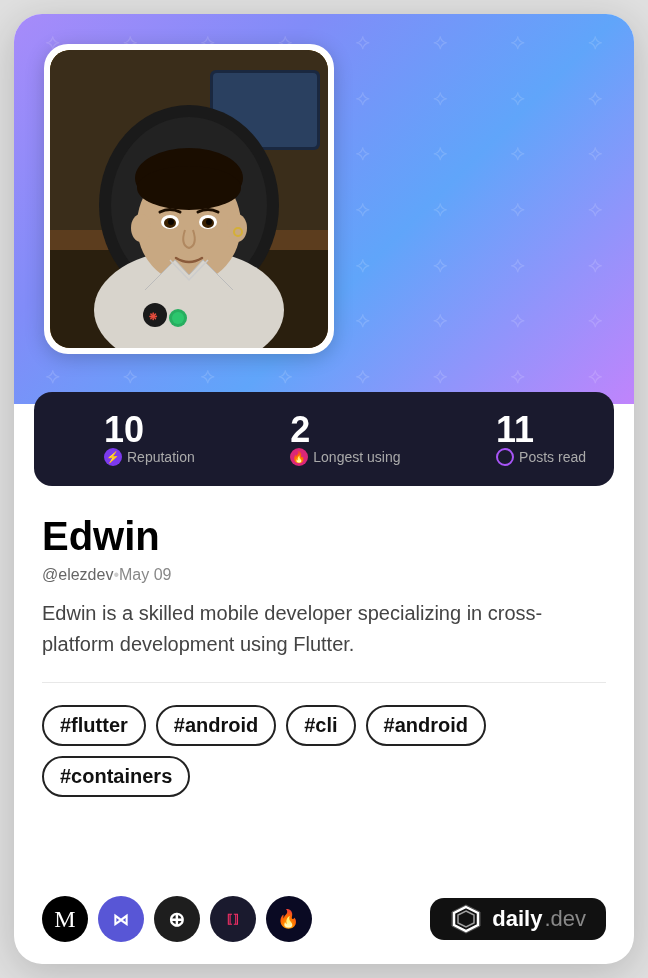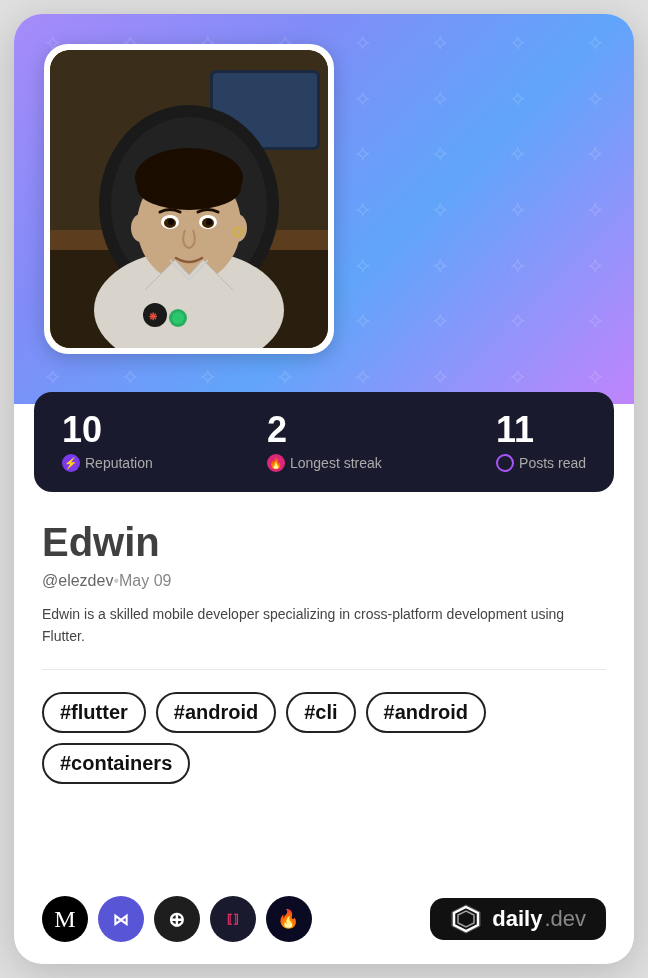--- a/index.html
+++ b/index.html
@@ -90,21 +90,21 @@
       justify-content: space-between;
       align-items: flex-start;
       flex-shrink: 0;
       position: relative;
       z-index: 10;
     }
 
     .stat-item {
       display: flex;
       flex-direction: column;
-      gap: 6px;
+      margin-left: 42px;
     }
 
     .stat-number {
       color: #ffffff;
       font-size: 36px;
       font-weight: 700;
       line-height: 1;
     }
 
     .stat-label {
@@ -135,21 +135,21 @@
       padding: 28px 28px 20px;
       display: flex;
       flex-direction: column;
       gap: 0;
       flex: 1;
     }
 
     .user-name {
       font-size: 40px;
       font-weight: 800;
-      color: #404040;
+      color: #000000;
       line-height: 1.1;
       margin-bottom: 8px;
     }
 
     .user-meta {
       display: flex;
       align-items: center;
       gap: 0;
       font-size: 16px;
       color: #888888;
@@ -158,21 +158,21 @@
 
     .user-meta .handle {
       color: #666666;
     }
 
     .user-meta .dot {
       color: #cccccc;
     }
 
     .user-bio {
-      font-size: 14px;
+      font-size: 20px;
       color: #444444;
       line-height: 1.55;
       margin-bottom: 22px;
     }
 
     .divider {
       height: 1px;
       background: #e8e8e8;
       margin-bottom: 22px;
     }
@@ -394,21 +394,21 @@
       <span class="stat-number">10</span>
       <span class="stat-label">
         <span class="stat-icon purple">⚡</span>
         <span>Reputation</span>
       </span>
     </div>
     <div class="stat-item">
       <span class="stat-number">2</span>
       <span class="stat-label">
         <span class="stat-icon pink">🔥</span>
-        <span>Longest streak</span>
+        <span>Longest using</span>
       </span>
     </div>
     <div class="stat-item">
       <span class="stat-number">11</span>
       <span class="stat-label">
         <span class="stat-icon violet" style="border: 2.5px solid #a855f7; border-radius:50%; width:18px; height:18px; display:inline-flex; align-items:center; justify-content:center;"></span>
         <span>Posts read</span>
       </span>
     </div>
   </div>

